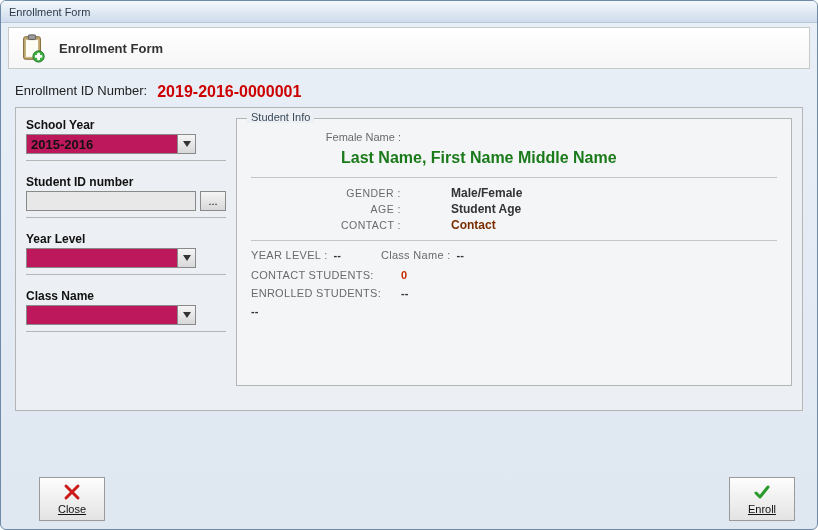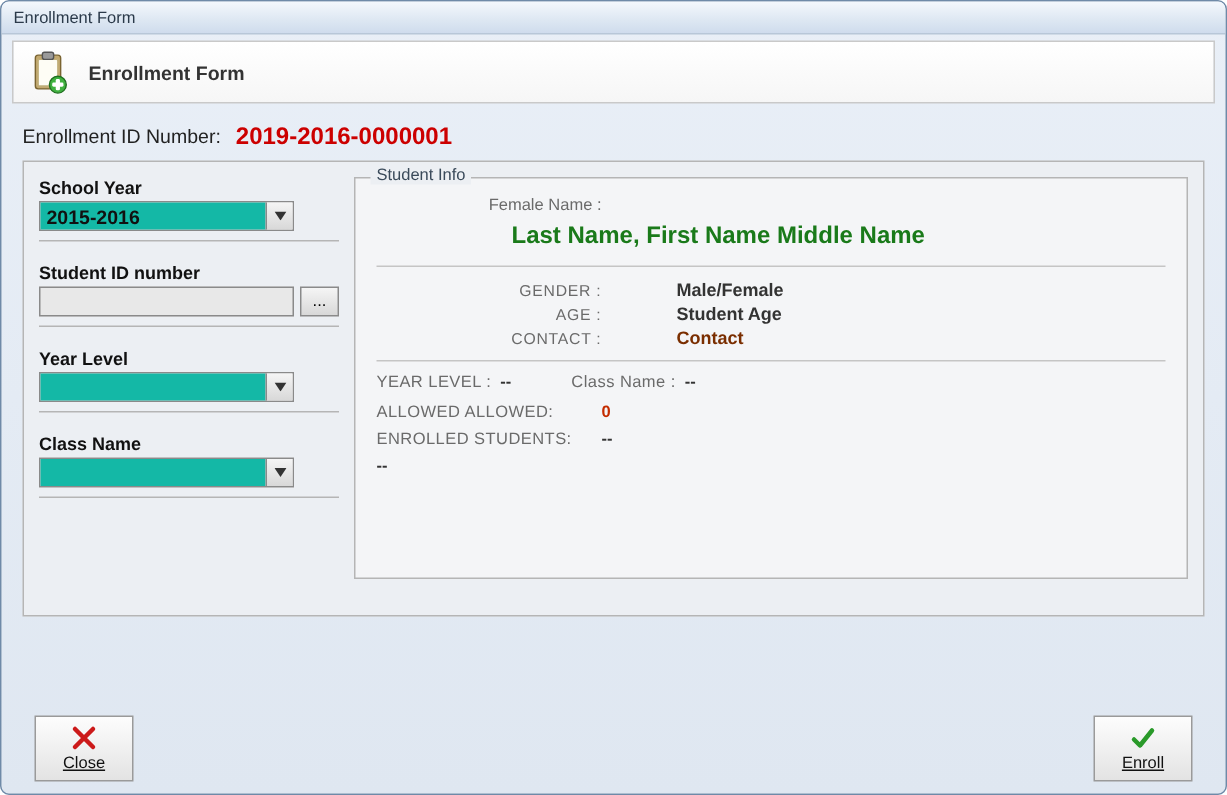--- a/index.html
+++ b/index.html
@@ -85,21 +85,21 @@
     display: flex;
     align-items: stretch;
     position: relative;
   }
   .combo .value {
     flex: 1;
     padding: 2px 4px;
     font-size: 12px;
     line-height: 16px;
     color: #111;
-    background: #14b8a6;
+    background: #be185d;
   }
   .combo .drop-btn {
     width: 18px;
     background: linear-gradient(to bottom, #f5f5f5, #d8d8d8);
     border-left: 1px solid #8a8a8a;
     display: flex; align-items: center; justify-content: center;
     cursor: pointer;
   }
   .combo .drop-btn svg { width: 8px; height: 6px; }
   .combo.school-year { width: 170px; }
@@ -185,21 +185,21 @@
     color: #222;
     min-width: 80px;
     text-align: center;
   }
   .tab.active {
     background: #f6f6f6;
     border-bottom-color: #f6f6f6;
   }
   .bottom-bar {
     position: absolute;
-    left: 0; right:0; bottom: 0;
+    left: 16px; right:0; bottom: 0;
     height: 60px;
     display: flex;
     justify-content: space-between;
     align-items: center;
     padding: 0 22px;
   }
   .action-btn {
     width: 66px; height: 44px;
     background: linear-gradient(to bottom, #fdfdfd, #e3e3e3);
     border: 1px solid #9a9a9a;
@@ -327,21 +327,21 @@
             <span class="pval">--</span>
           </div>
           <div class="pair">
             <span class="plabel">Class Name :</span>
             <span class="pval">--</span>
           </div>
         </div>
 
         <div class="count-block">
           <div class="crow">
-            <span class="clabel">ALLOWED ALLOWED:</span>
+            <span class="clabel">CONTACT STUDENTS:</span>
             <span class="cval zero">0</span>
           </div>
           <div class="crow">
             <span class="clabel">ENROLLED STUDENTS:</span>
             <span class="cval">--</span>
           </div>
           <div class="crow">
             <span class="cval">--</span>
           </div>
         </div>

